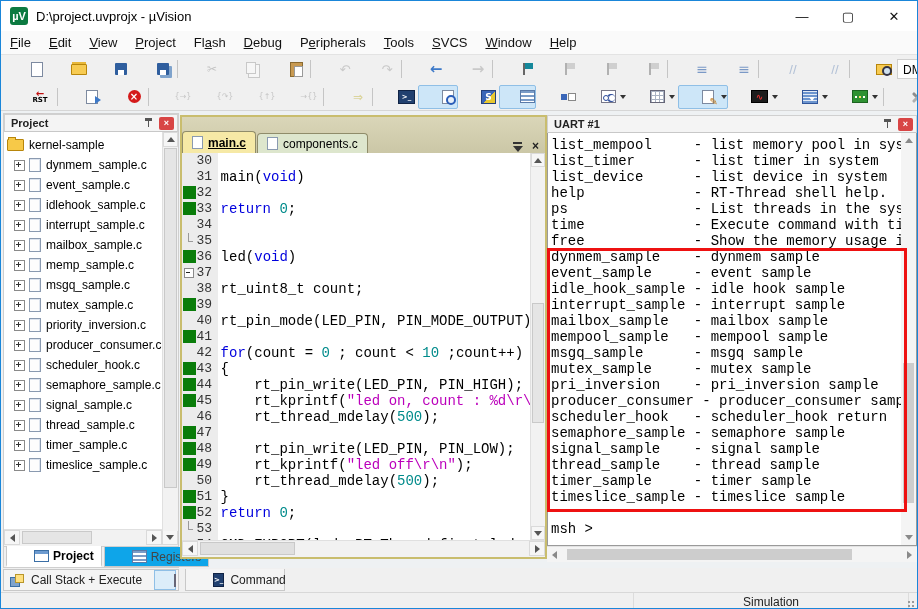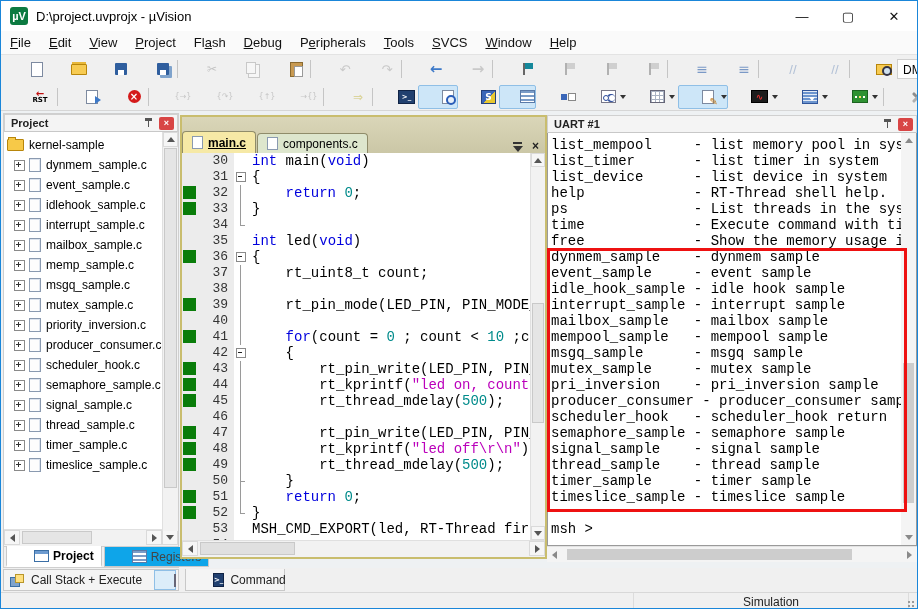--- a/index.html
+++ b/index.html
@@ -145,21 +145,21 @@
   .etab.active .etab-label{text-decoration:underline;}
   .etab.inactive{background:#dde6cd;height:19px;}
   .tabpage{width:9px;height:11px;background:#fff;border:1px solid #8a9ab0;margin-right:5px;}
   .striptools{margin-left:auto;display:flex;align-items:center;padding-right:6px;}
   .winlist-ic{width:12px;height:12px;position:relative;margin-right:8px;}
   .winlist-ic::before{content:"";position:absolute;left:1px;top:2px;width:9px;height:2px;background:#333;}
   .winlist-ic::after{content:"";position:absolute;left:1px;top:6px;border-left:5px solid transparent;border-right:5px solid transparent;border-top:6px solid #333;}
   .closedoc-ic{font-size:12px;font-weight:bold;color:#222;}
   .codewrap{flex:1;display:flex;overflow:hidden;position:relative;}
   .code{flex:1;overflow:hidden;font-family:"Liberation Mono","DejaVu Sans Mono",monospace;font-size:14px;}
-  .cl{height:16px;display:flex;line-height:16px;}
+  .cl{height:16px;display:flex;line-height:16px;flex-direction:column;}
   .cov{width:16px;flex:none;background:#ececec;position:relative;}
   .cov.covon::before{content:"";position:absolute;left:1px;top:1px;width:13px;height:13px;background:#0a7d0a;}
   .lnum{width:30px;flex:none;text-align:right;padding-right:6px;color:#333;background:#ececec;font-size:13px;}
   .fold{width:13px;flex:none;position:relative;background:#fff;}
   .fold.f-line::before{content:"";position:absolute;left:6px;top:0;bottom:0;border-left:1px solid #9a9a9a;}
   .fold.f-end::before{content:"";position:absolute;left:6px;top:0;height:8px;width:4px;border-left:1px solid #9a9a9a;border-bottom:1px solid #9a9a9a;}
   .fold.f-tee::before{content:"";position:absolute;left:6px;top:0;bottom:0;border-left:1px solid #9a9a9a;}
   .fold.f-tee::after{content:"";position:absolute;left:7px;top:8px;width:4px;border-top:1px solid #9a9a9a;}
   .fold.f-box::before{content:"";position:absolute;left:2px;top:3px;width:8px;height:8px;border:1px solid #8a8a8a;background:#fff;}
   .fold.f-box::after{content:"";position:absolute;left:4px;top:7px;width:4px;border-top:1px solid #222;}

